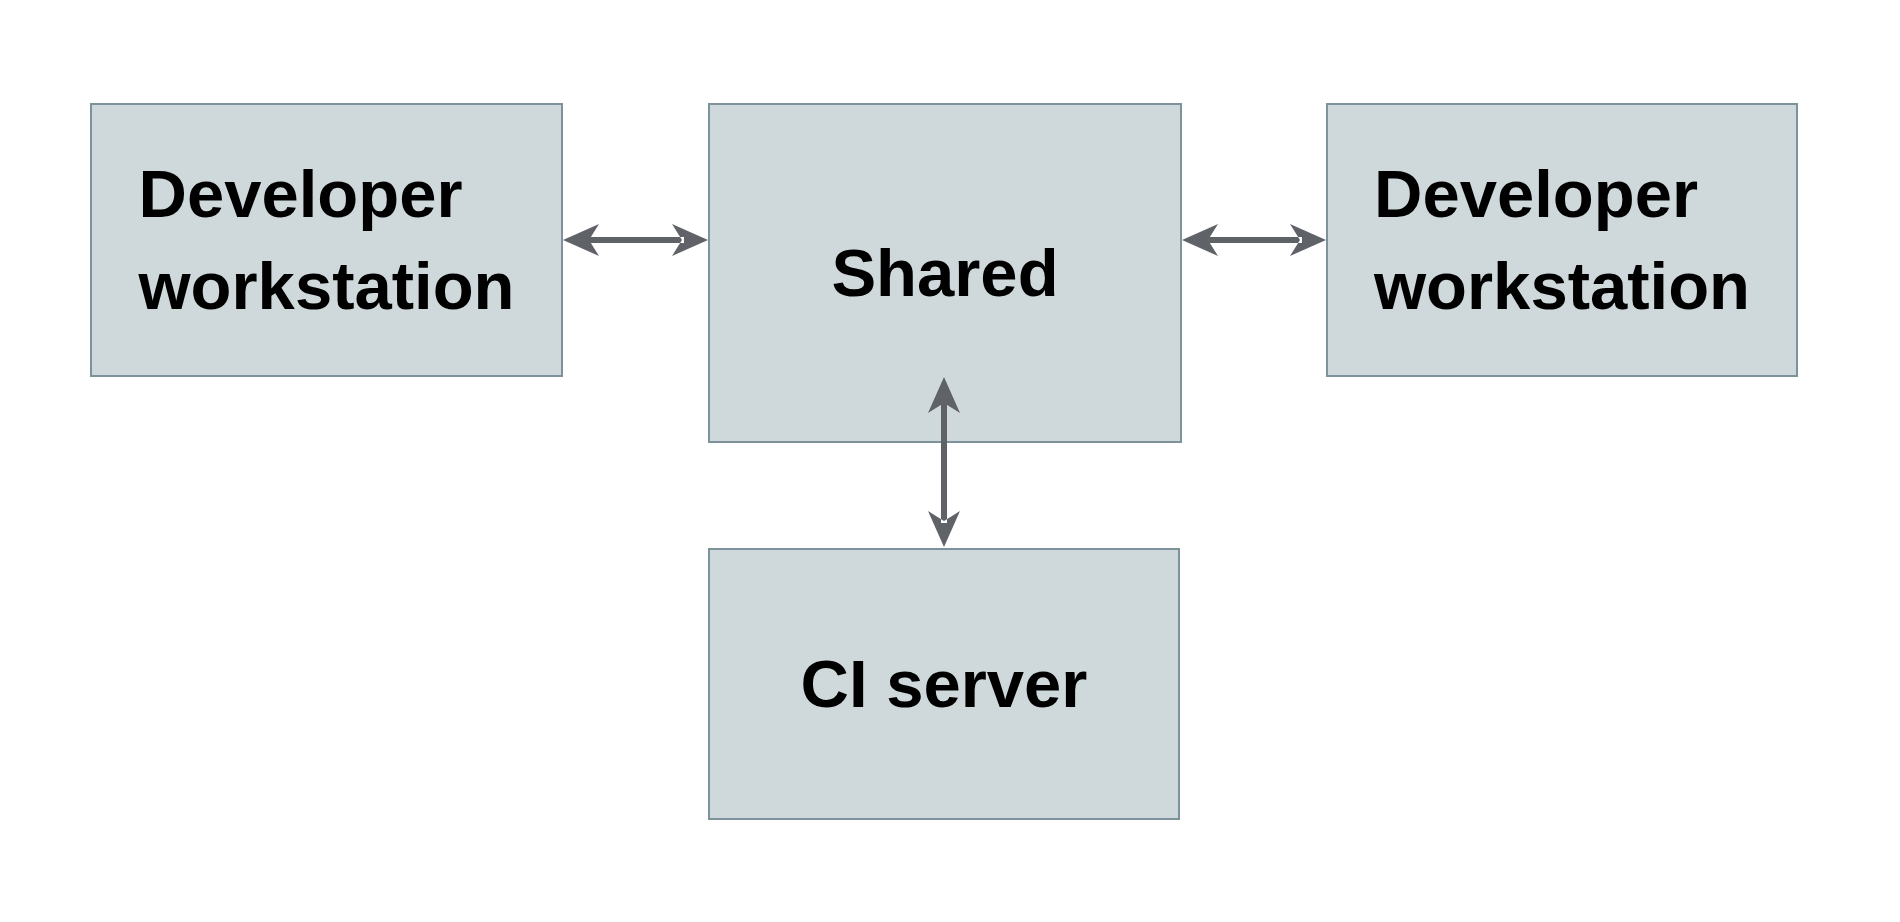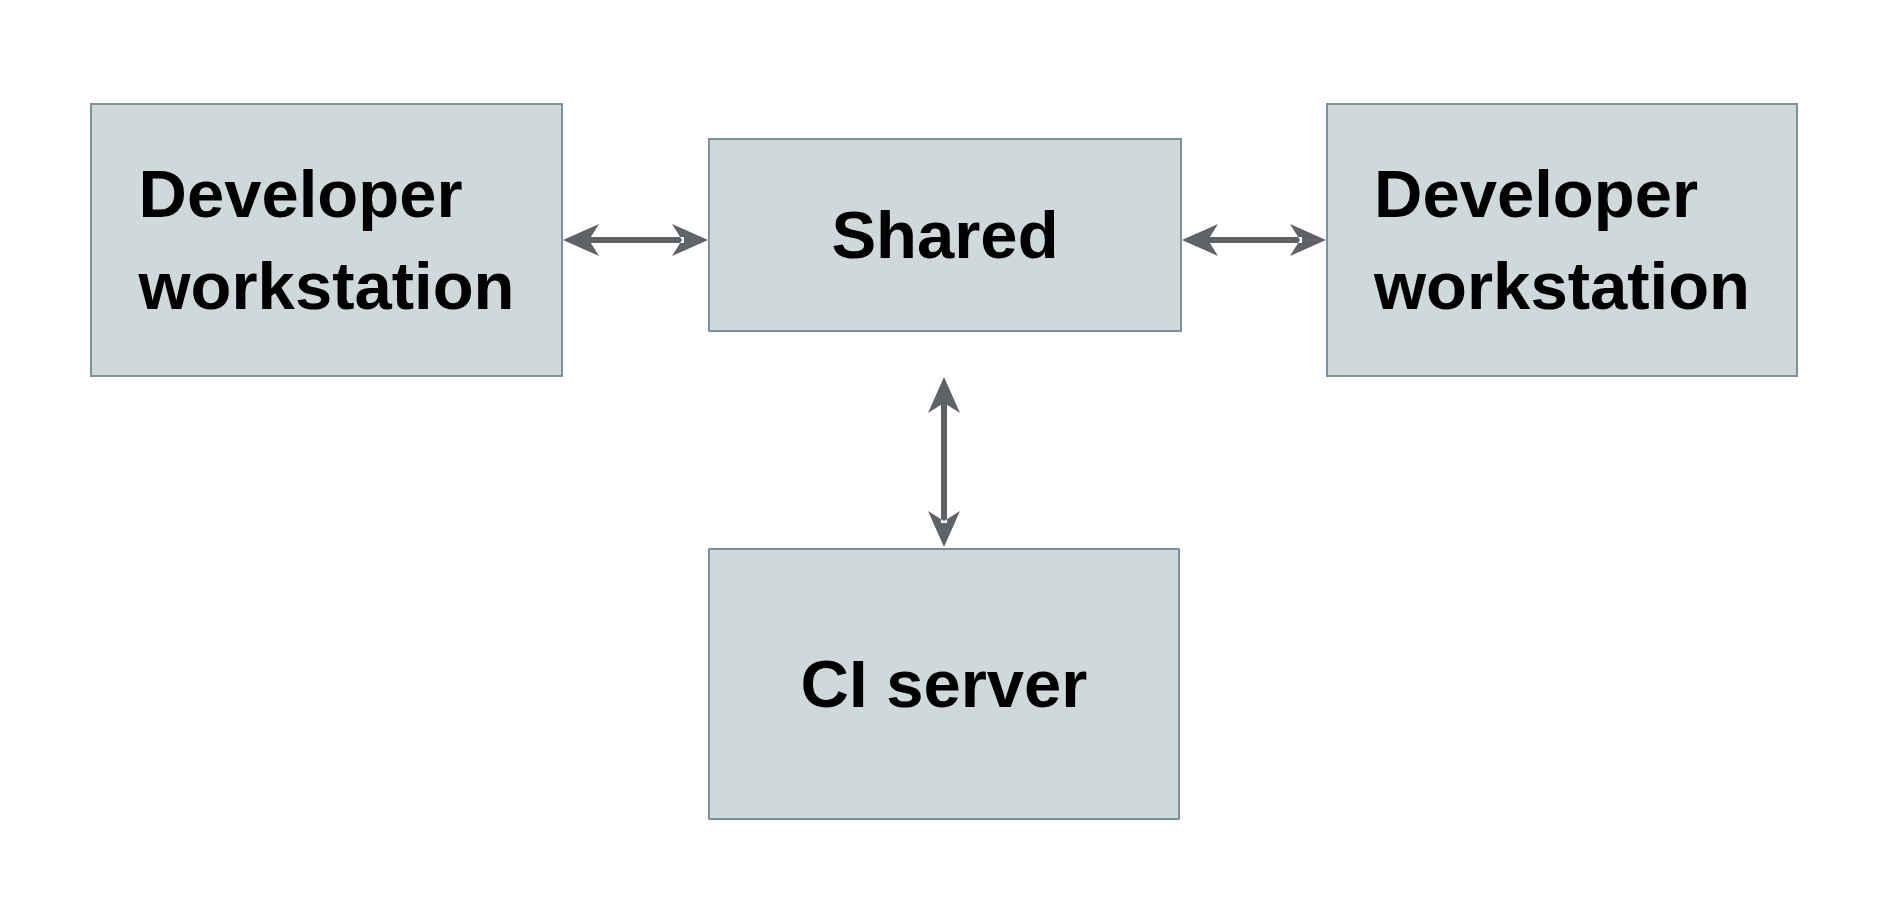--- a/index.html
+++ b/index.html
@@ -30,21 +30,21 @@
     line-height: 92px;
     letter-spacing: 0px;
     font-weight: bold;
   }
   .node .label { display: block; }
   .node .line { display: block; white-space: nowrap; }
   .edge { position: absolute; display: block; }
 
   
   .node-dev-left      { left: 90px;   top: 103px; width: 473px; height: 274px; }
-  .node-shared-cache  { left: 708px;  top: 103px; width: 474px; height: 194px; margin-top: 35px; }
+  .node-shared-cache  { left: 708px;  top: 103px; width: 474px; height: 340px; }
   .node-dev-right     { left: 1326px; top: 103px; width: 472px; height: 274px; }
   .node-ci-server     { left: 708px;  top: 548px; width: 472px; height: 272px; }
 
   .edge-left     { left: 563px;  top: 223px; width: 145px; height: 34px; }
   .edge-right    { left: 1182px; top: 223px; width: 144px; height: 34px; }
   .edge-vertical { left: 927px;  top: 377px; width: 34px;  height: 170px; }
 </style>
 </head>
 <body>
 

